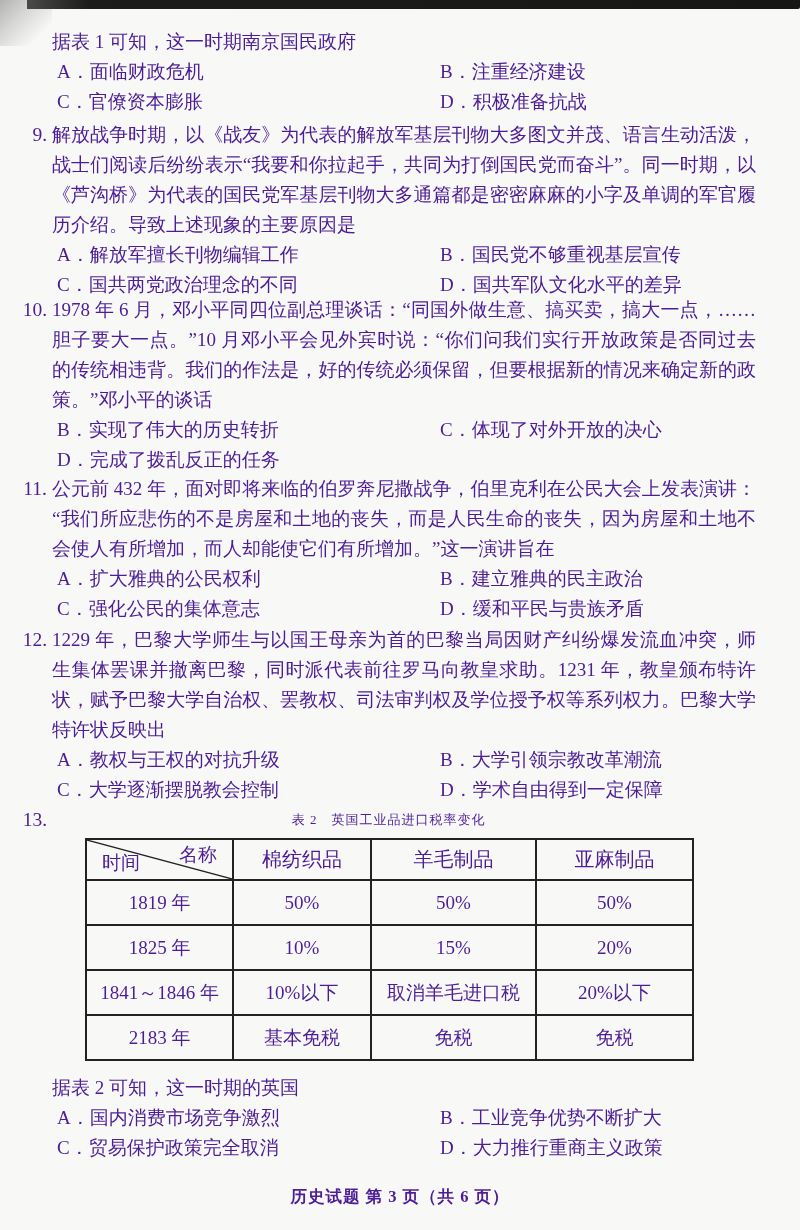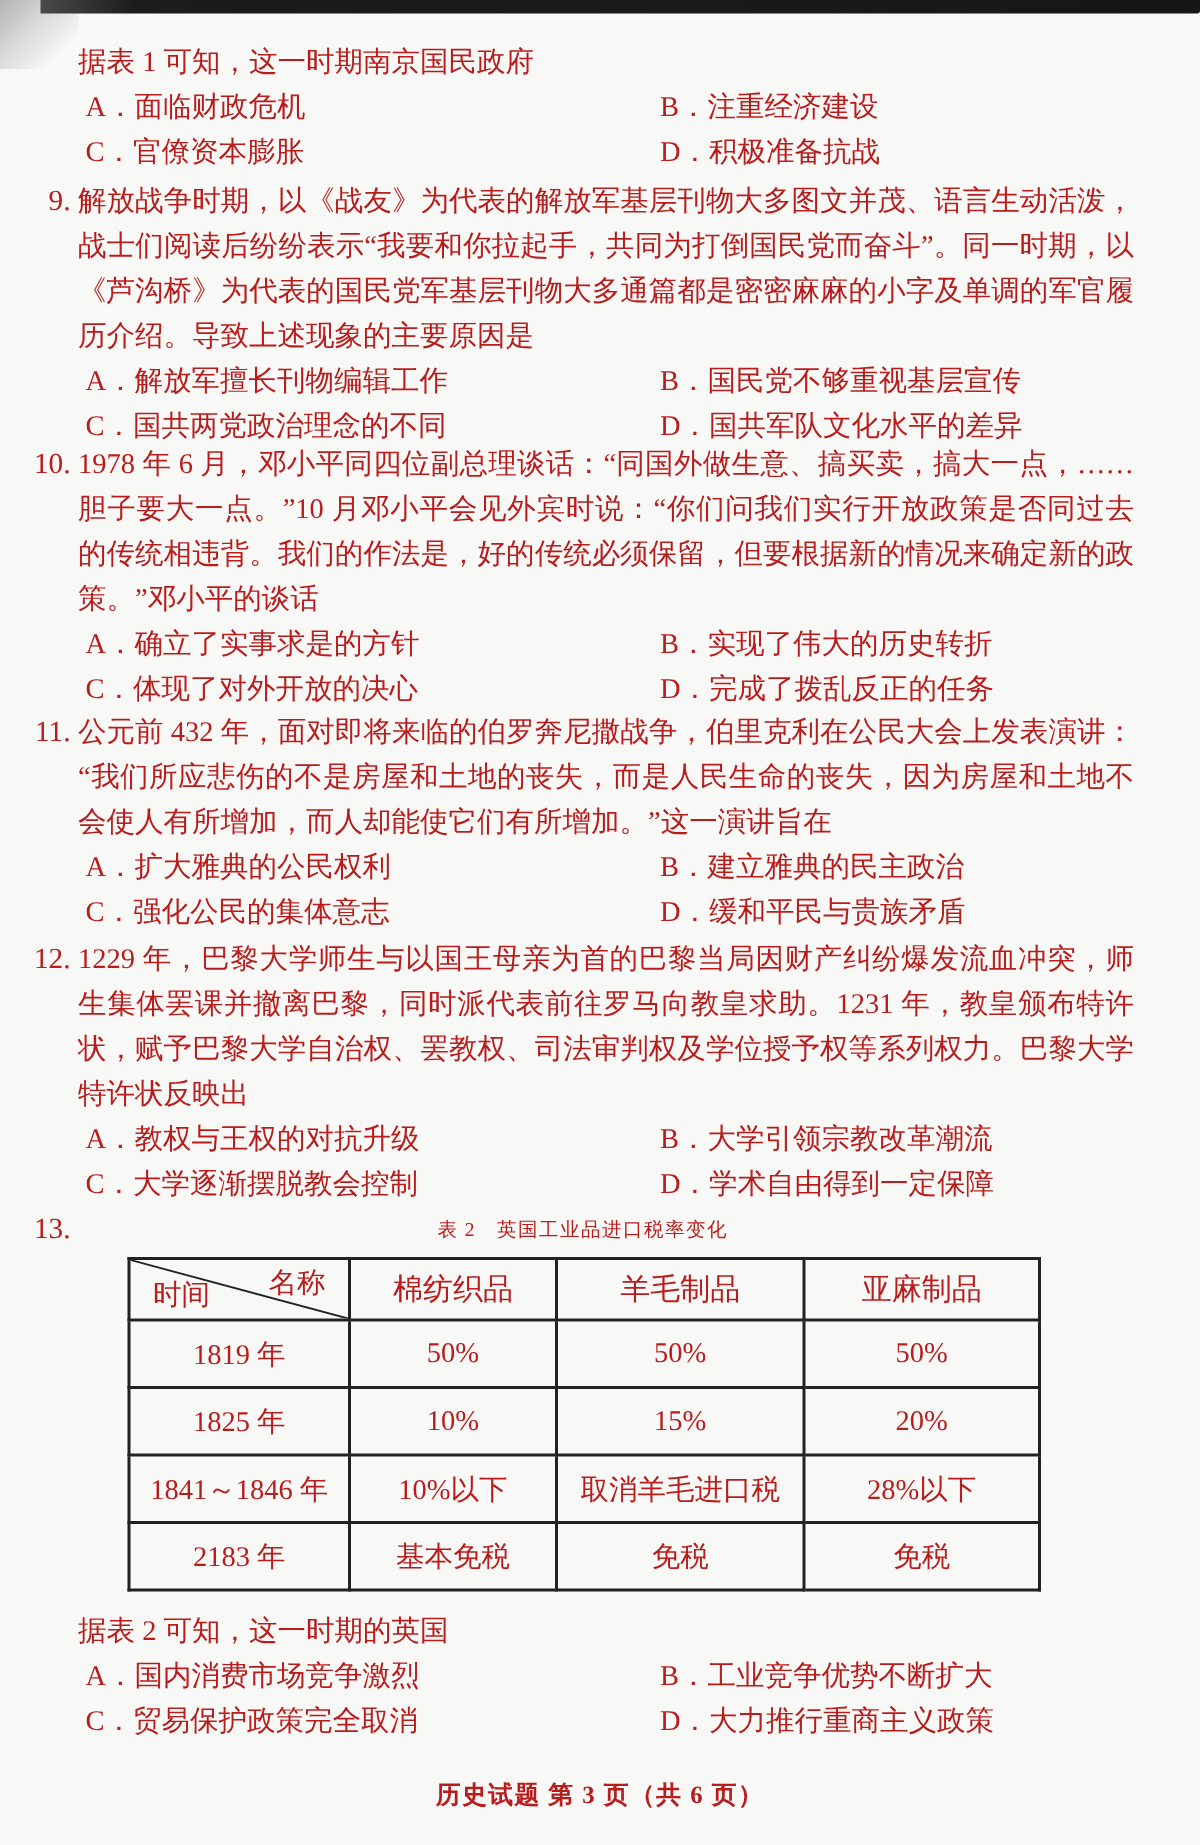--- a/index.html
+++ b/index.html
@@ -2,21 +2,21 @@
 <html lang="zh"><head>
 <meta charset="utf-8">
 <style>
   * { margin:0; padding:0; box-sizing:border-box; }
   html,body { background:#ffffff; }
   .page {
     position:relative;
     width:800px; height:1230px;
     background:#f8f8f6;
     font-family:"Liberation Serif","DejaVu Serif",serif;
-    color:#b91c1c;
+    color:#4c1d95;
     overflow:hidden;
   }
   
   .scan-corner {
     position:absolute; top:0; left:0; width:52px; height:46px; z-index:1;
     background:linear-gradient(135deg,#b3b3b1 0%,#d9d9d7 40%,#f8f8f6 78%);
   }
   .scan-band {
     position:absolute; top:0; left:27px; right:0; height:9px; z-index:2;
     background:linear-gradient(90deg,#4a4a4a 0%,#1c1c1c 8%,#161616 100%);
@@ -87,21 +87,20 @@
       <span class="opt">B．国民党不够重视基层宣传</span>
       <span class="opt">C．国共两党政治理念的不同</span>
       <span class="opt">D．国共军队文化水平的差异</span>
     </div>
   </section>
 
   <section class="q" style="top:295px;">
     <span class="qnum">10.</span>
     <p class="stem">1978 年 6 月，邓小平同四位副总理谈话：“同国外做生意、搞买卖，搞大一点，……胆子要大一点。”10 月邓小平会见外宾时说：“你们问我们实行开放政策是否同过去的传统相违背。我们的作法是，好的传统必须保留，但要根据新的情况来确定新的政策。”邓小平的谈话</p>
     <div class="options">
-      <span class="opt">A．确立了实事求是的方针</span>
       <span class="opt">B．实现了伟大的历史转折</span>
       <span class="opt">C．体现了对外开放的决心</span>
       <span class="opt">D．完成了拨乱反正的任务</span>
     </div>
   </section>
 
   <section class="q" style="top:474px;">
     <span class="qnum">11.</span>
     <p class="stem">公元前 432 年，面对即将来临的伯罗奔尼撒战争，伯里克利在公民大会上发表演讲：“我们所应悲伤的不是房屋和土地的丧失，而是人民生命的丧失，因为房屋和土地不会使人有所增加，而人却能使它们有所增加。”这一演讲旨在</p>
     <div class="options">
@@ -159,21 +158,21 @@
         <tr>
           <td>1825 年</td>
           <td>10%</td>
           <td>15%</td>
           <td>20%</td>
         </tr>
         <tr>
           <td>1841～1846 年</td>
           <td>10%以下</td>
           <td>取消羊毛进口税</td>
-          <td>28%以下</td>
+          <td>20%以下</td>
         </tr>
         <tr>
           <td>2183 年</td>
           <td>基本免税</td>
           <td>免税</td>
           <td>免税</td>
         </tr>
       </tbody>
     </table>
     <p class="stem stem2">据表 2 可知，这一时期的英国</p>

